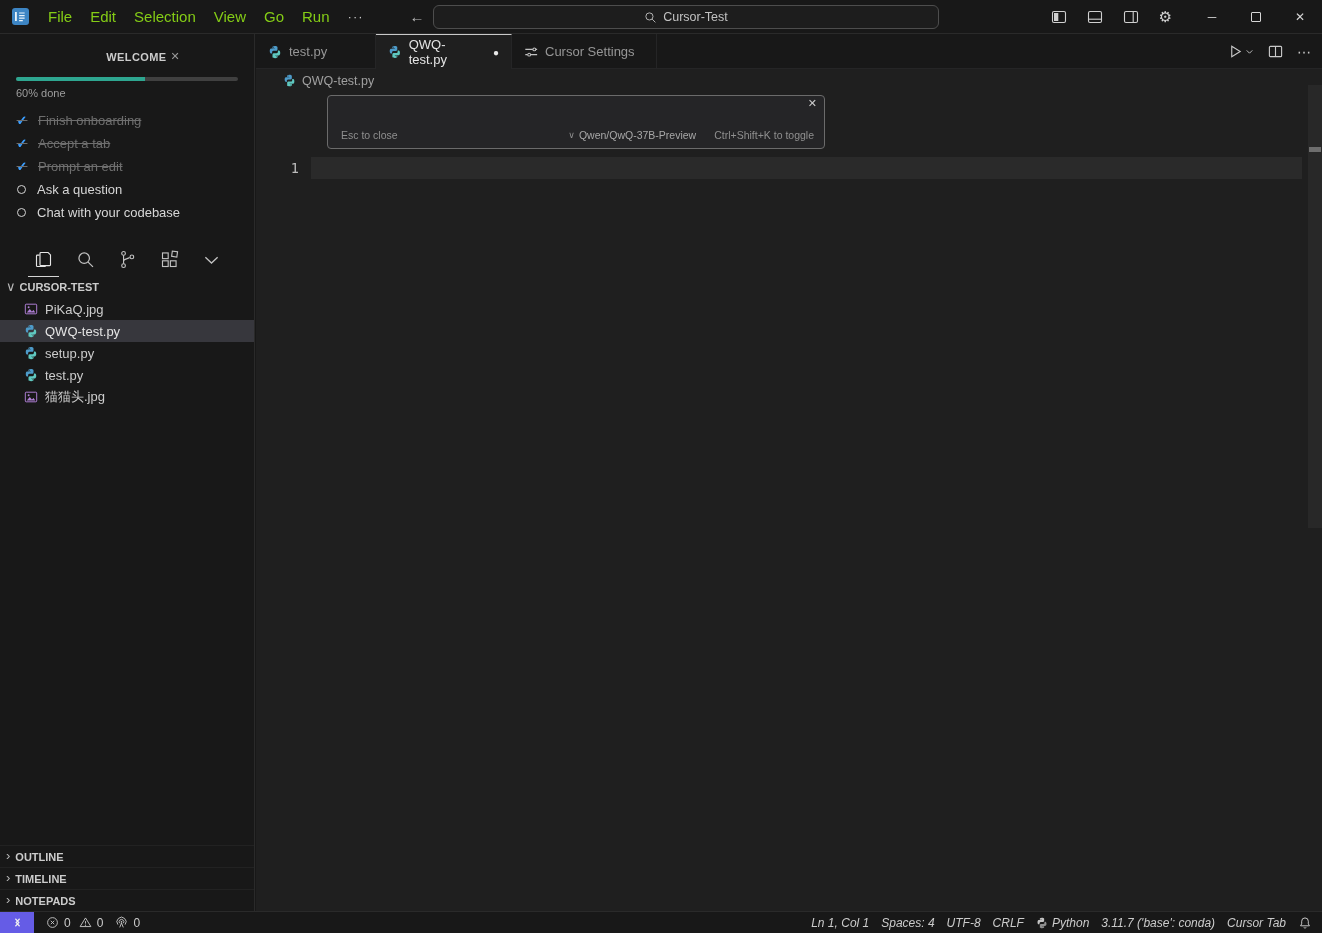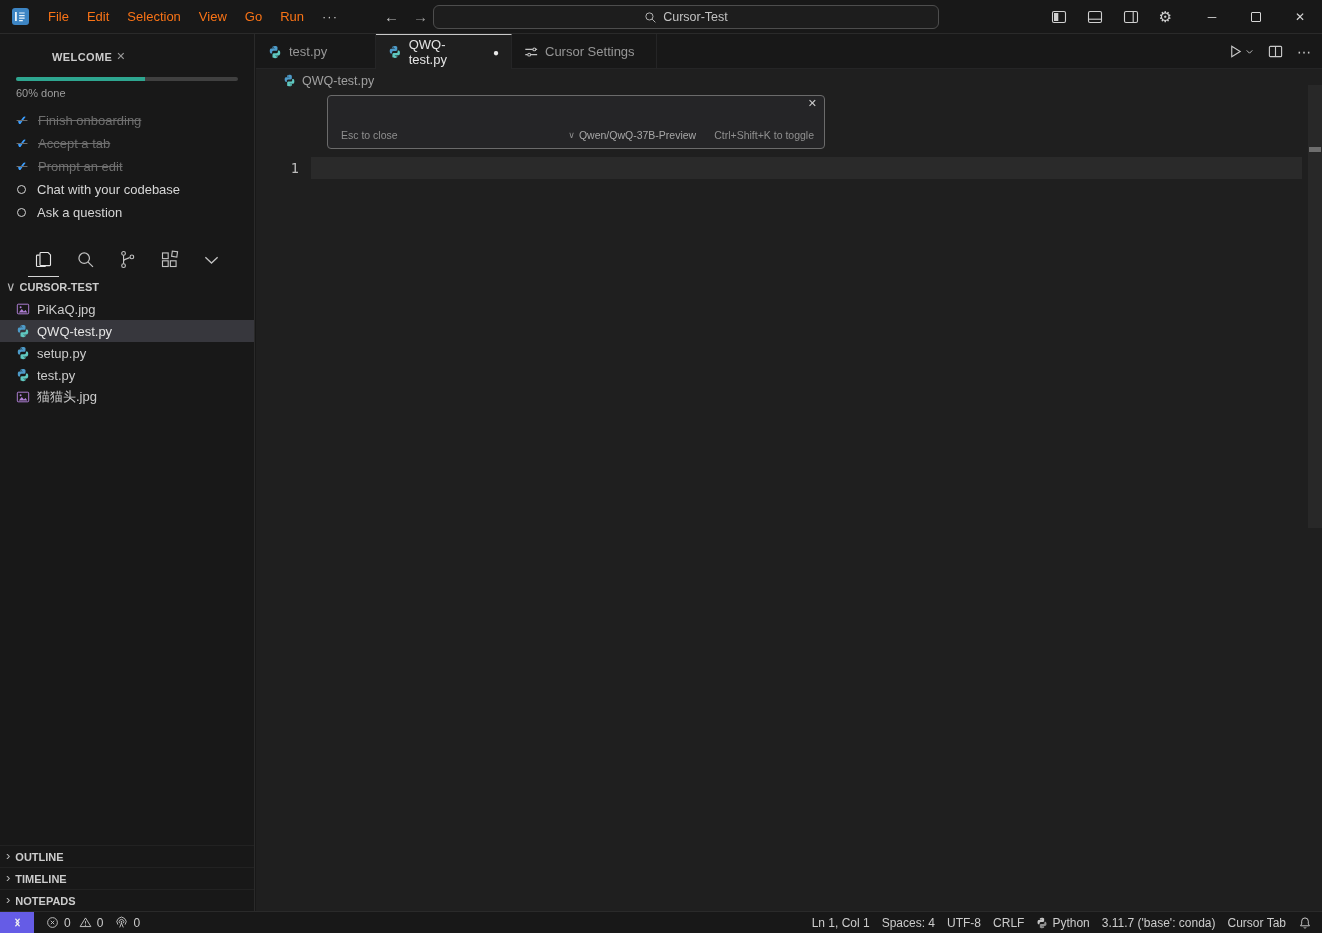--- a/index.html
+++ b/index.html
@@ -10,39 +10,39 @@
     font-family:"Liberation Sans", sans-serif; font-size:13px;
     -webkit-font-smoothing:antialiased;
   }
   svg { display:block; }
 
   
   .titlebar { position:absolute; top:0; left:0; right:0; height:34px;
     border-bottom:1px solid #2a2a2a; display:flex; align-items:center; }
   .app-logo { width:17px; height:17px; margin:0 10px 0 12px; border-radius:3px;
     background:#3d85c4; display:flex; align-items:center; justify-content:center; }
-  .menu-item { padding:4px 9px; color:#f97316; font-size:13px; border-radius:5px; cursor:default; }
+  .menu-item { padding:4px 9px; color:#84cc16; font-size:15px; border-radius:5px; cursor:default; }
   .menu-more { padding:4px 9px; color:#c7c7c7; letter-spacing:1px; }
   .nav-arrow { color:#bdbdbd; font-size:15px; padding:2px 7px; }
   .nav-arrow.fwd { color:#9a9a9a; }
   .cmd-center { position:absolute; left:433px; top:5px; width:506px; height:24px;
     border:1px solid #4d4d4d; border-radius:6px; background:#1d1d1d;
     display:flex; align-items:center; justify-content:center; gap:6px;
     color:#c2c2c2; font-size:12.5px; }
   .tb-right { position:absolute; right:0; top:0; height:34px; display:flex; align-items:center; }
   .tb-icon { padding:0 10px; display:flex; align-items:center; height:100%; }
   .win-btn { width:44px; height:100%; display:flex; align-items:center; justify-content:center;
     color:#d6d6d6; font-size:12px; }
   .max-box { width:10px; height:10px; border:1px solid #d6d6d6; border-radius:1px; }
 
   
   .sidebar { position:absolute; top:34px; left:0; width:255px; height:877px;
     background:#181818; border-right:1px solid #2a2a2a; }
   .welcome { position:absolute; top:0; left:0; right:0; padding:14px 16px 0 16px; }
-  .welcome-head { display:flex; align-items:center; justify-content:flex-start;margin-left:36px; }
+  .welcome-head { display:flex; align-items:center; justify-content:center;margin-left:36px; }
   .welcome-title { font-size:11px; font-weight:bold; letter-spacing:.4px; color:#cccccc; }
   .welcome-close { color:#9a9a9a; font-size:11px; padding:2px 4px; }
   .progress-track { margin-top:12px; height:4px; background:#404040; border-radius:2px; overflow:hidden; }
   .progress-fill { height:100%; width:58%; background:#2ea690; }
   .progress-label { margin-top:6px; font-size:11px; color:#9d9d9d; }
   .checklist { margin-top:10px; }
   .check-item { display:flex; align-items:center; gap:10px; height:23px; font-size:13px; color:#d6d6d6; }
   .check-item.done { color:#6e6e6e; text-decoration:line-through; }
   .check-mark { color:#3b9eff; font-weight:bold; font-size:13px; width:12px; text-align:center; }
   .todo-ring { width:9px; height:9px; border:1.5px solid #d4d4d4; border-radius:50%; margin:0 1px; }
@@ -50,21 +50,21 @@
   .activity-row { position:absolute; top:206px; left:0; right:0; height:42px;
     display:flex; align-items:center; justify-content:center; gap:15px; }
   .act-icon { padding:4px 3px 7px 3px; position:relative; }
   .act-icon.active::after { content:""; position:absolute; left:-2px; right:-2px; bottom:0;
     height:1px; background:#d4d4d4; }
 
   .tree-header { position:absolute; top:242px; left:0; right:0; height:22px;
     display:flex; align-items:center; gap:4px; padding-left:6px;
     font-size:11px; font-weight:bold; color:#cccccc; }
   .file-list { position:absolute; top:264px; left:0; right:0; }
-  .file-row { height:22px; display:flex; align-items:center; gap:7px; padding-left:16px;
+  .file-row { height:22px; display:flex; align-items:center; gap:7px; padding-left:24px;
     font-size:13px; color:#cccccc; }
   .file-row.selected { background:#37373d; color:#e4e4e4; }
 
   .side-sections { position:absolute; bottom:0; left:0; right:0; }
   .side-section { height:22px; display:flex; align-items:center; gap:5px; padding-left:6px;
     font-size:11px; font-weight:bold; color:#cccccc; border-top:1px solid #222222; }
   .sec-chev { color:#b8b8b8; font-size:13px; font-weight:normal; transform:translateY(-1px); }
 
   
   .editor { position:absolute; top:34px; left:256px; right:0; height:877px; background:#1f1f1f; }
@@ -105,21 +105,21 @@
   .prompt-footer .spacer { flex:1; }
   .model-pick { display:flex; align-items:center; gap:4px; color:#a8a8a8; margin-right:18px; }
   .model-chev { color:#8f8f8f; font-size:9px; }
 
   
   .statusbar { position:absolute; bottom:0; left:0; right:0; height:22px; background:#181818;
     border-top:1px solid #2a2a2a; display:flex; align-items:center; font-size:12px; color:#cccccc; }
   .remote-item { width:34px; height:100%; background:#655ce6; display:flex;
     align-items:center; justify-content:center; }
   .sb-item { display:flex; align-items:center; gap:4px; padding:0 6px; height:100%; }
-  .sb-group-right { margin-left:auto; display:flex; align-items:flex-start; height:100%; }
+  .sb-group-right { margin-left:auto; display:flex; align-items:flex-start; height:100%;font-style:italic; }
   .sb-num { margin-left:1px; }
 </style>
 </head>
 <body>
 
 <header class="titlebar">
   <span class="app-logo">
     <svg width="11" height="11" viewBox="0 0 12 12">
         <path d="M1 1v10" stroke="#eaf4fb" stroke-width="2"></path>
         <path d="M4.5 2.2h6M4.5 5h6M4.5 7.8h6M4.5 10.4h4" stroke="#eaf4fb" stroke-width="1.3"></path>
@@ -191,25 +191,25 @@
       <div class="check-item done">
         <span class="check-mark">✓</span>
         <span>Accept a tab</span>
       </div>
       <div class="check-item done">
         <span class="check-mark">✓</span>
         <span>Prompt an edit</span>
       </div>
       <div class="check-item">
         <span class="todo-ring"></span>
-        <span>Chat with your codebase</span>
+        <span>Ask a question</span>
       </div>
       <div class="check-item">
         <span class="todo-ring"></span>
-        <span>Ask a question</span>
+        <span>Chat with your codebase</span>
       </div>
     </div>
   </div>
 
   <div class="activity-row">
     <span class="act-icon active">
       <svg width="21" height="21" viewBox="0 0 24 24">
           <path d="M9 4h8.3L20 6.7V18a1 1 0 0 1-1 1H9a1 1 0 0 1-1-1V5a1 1 0 0 1 1-1z" fill="none" stroke="#e6e6e6" stroke-width="1.3"></path>
           <path d="M7.5 7H5a1 1 0 0 0-1 1v11a1 1 0 0 0 1 1h9.5" fill="none" stroke="#e6e6e6" stroke-width="1.3"></path>
         </svg>

